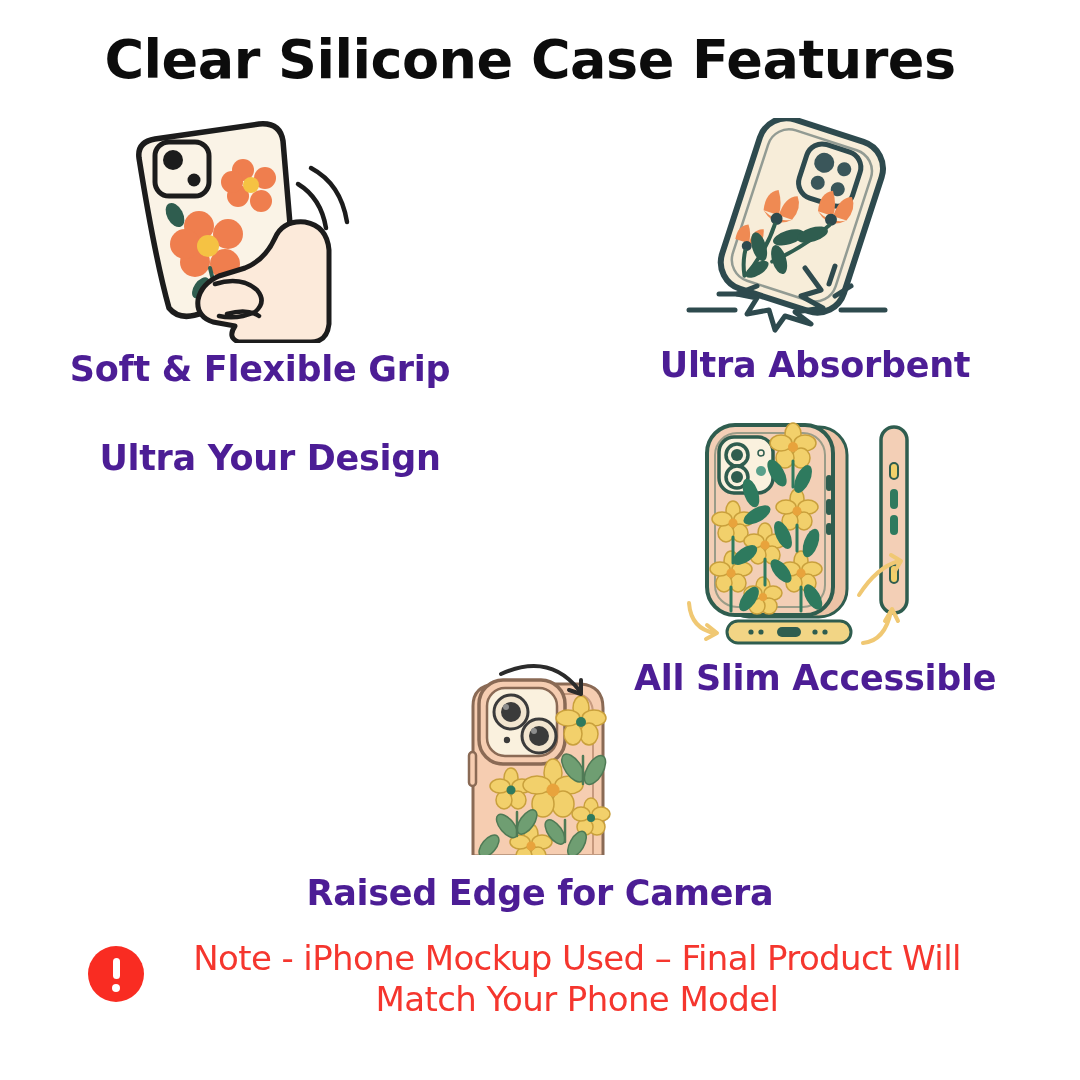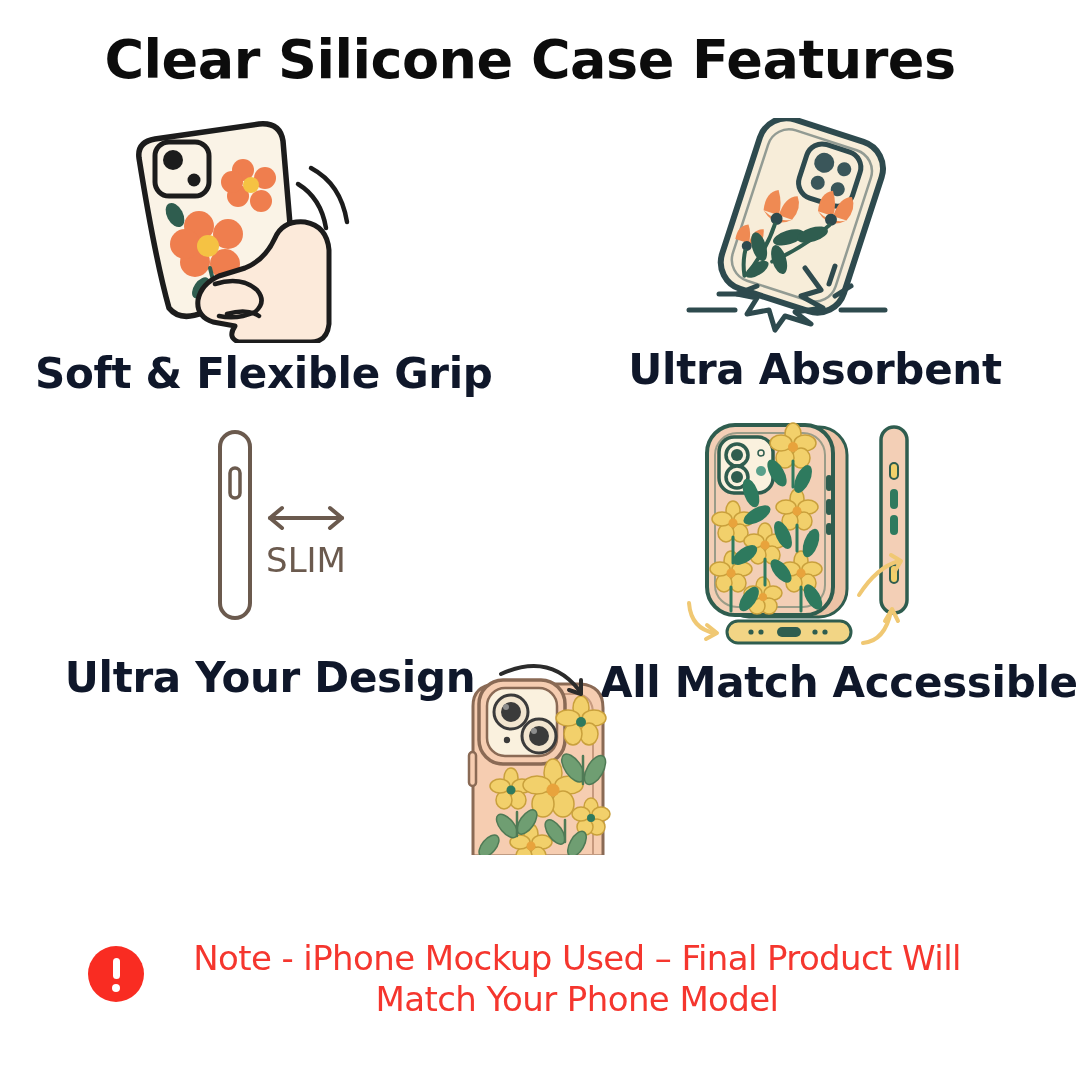--- a/index.html
+++ b/index.html
@@ -43,22 +43,22 @@
     position: absolute;
   }
   .feature-art {
     position: relative;
     width: 100%;
   }
   .feature-label {
     text-align: center;
     font-family: "DejaVu Sans", sans-serif;
     font-weight: bold;
-    font-size: 42px;
-    color: #0f172a;
+    font-size: 35px;
+    color: #4c1d95;
     letter-spacing: -0.3px;
     white-space: nowrap;
   }
 
   #feat-grip   { left: 35px;  top: 118px; width: 450px; }
   #feat-shock  { left: 600px; top: 118px; width: 430px; }
   #feat-slim   { left: 60px;  top: 420px; width: 420px; }
   #feat-ports  { left: 600px; top: 415px; width: 430px; }
   #feat-camera { left: 290px; top: 660px; width: 500px; }
 
@@ -246,35 +246,20 @@
           <path d="M 14 192 L 60 192"></path>
           <path d="M 166 192 L 210 192"></path>
           <path d="M 44 176 L 74 176"></path>
         </g>
       </svg>
     </div>
     <div class="feature-label">Ultra Absorbent</div>
   </div>
 
   <div class="feature" id="feat-slim">
-    <div class="feature-art">
-      <svg class="art-svg" width="230" height="210" viewBox="0 0 230 210" style="margin-left:110px">
-
-        <rect x="50" y="12" width="30" height="186" rx="15" fill="#ffffff" stroke="#6b5a4e" stroke-width="4"></rect>
-        <rect x="60" y="48" width="10" height="30" rx="5" fill="none" stroke="#6b5a4e" stroke-width="3.5"></rect>
-
-        <g stroke="#6b5a4e" stroke-width="4" fill="none" stroke-linecap="round" stroke-linejoin="round">
-          <line x1="100" y1="98" x2="172" y2="98"></line>
-          <polyline points="112,88 100,98 112,108"></polyline>
-          <polyline points="160,88 172,98 160,108"></polyline>
-        </g>
-
-        <text x="136" y="152" text-anchor="middle" font-family="DejaVu Sans, sans-serif" font-size="34" fill="#6b5a4e">SLIM</text>
-      </svg>
-    </div>
     <div class="feature-label">Ultra Your Design</div>
   </div>
 
   <div class="feature" id="feat-ports">
     <div class="feature-art">
       <svg class="art-svg" width="260" height="230" viewBox="0 0 260 230" style="margin-left:85px">
 
         <rect x="36" y="12" width="126" height="190" rx="28" fill="#ecc3a6" stroke="#2f5d4f" stroke-width="3"></rect>
 
         <rect x="22" y="10" width="126" height="190" rx="28" fill="#f3cfb6" stroke="#2f5d4f" stroke-width="4"></rect>
@@ -406,21 +391,21 @@
         <g stroke="#f0c873" stroke-width="4" fill="none" stroke-linecap="round" stroke-linejoin="round">
           <path d="M 4 188 Q 6 214 30 218"></path>
           <polyline points="22,210 32,218 21,224"></polyline>
           <path d="M 178 228 Q 200 226 206 196"></path>
           <polyline points="200,206 207,194 213,206"></polyline>
           <path d="M 174 180 Q 192 152 214 146"></path>
           <polyline points="206,140 216,146 210,156"></polyline>
         </g>
       </svg>
     </div>
-    <div class="feature-label">All Match Accessible</div>
+    <div class="feature-label">All Slim Accessible</div>
   </div>
 
   <div class="feature" id="feat-camera">
     <div class="feature-art">
       <svg class="art-svg" width="190" height="195" viewBox="0 0 190 195" style="margin-left:155px">
 
         <path d="M 28 46 Q 28 26 50 24 L 136 24 Q 158 26 158 48 L 158 196 L 28 196 Z" fill="#f6cdb1" stroke="#8a6a55" stroke-width="3"></path>
         <path d="M 38 54 Q 38 36 54 34 L 132 34 Q 148 36 148 54 L 148 196" fill="none" stroke="#c79a7e" stroke-width="2"></path>
 
         <rect x="24" y="92" width="7" height="34" rx="3.5" fill="#f6cdb1" stroke="#8a6a55" stroke-width="2.5"></rect>
@@ -502,20 +487,21 @@
             <path d="M 120 160 L 120 182"></path>
           </g>
         </g>
 
         <g stroke="#2b2b2b" stroke-width="4" fill="none" stroke-linecap="round" stroke-linejoin="round">
           <path d="M 56 14 Q 104 -8 134 30"></path>
           <polyline points="124,30 136,34 136,20"></polyline>
         </g>
       </svg>
     </div>
+    <div class="feature-label">Raised Edge for Camera</div>
   </div>
 
   <div class="note-row">
     <div class="note-badge">
       <span class="bang-bar"></span>
       <span class="bang-dot"></span>
     </div>
     <div class="note-text">Note - iPhone Mockup Used – Final Product Will Match Your Phone Model</div>
   </div>
 

